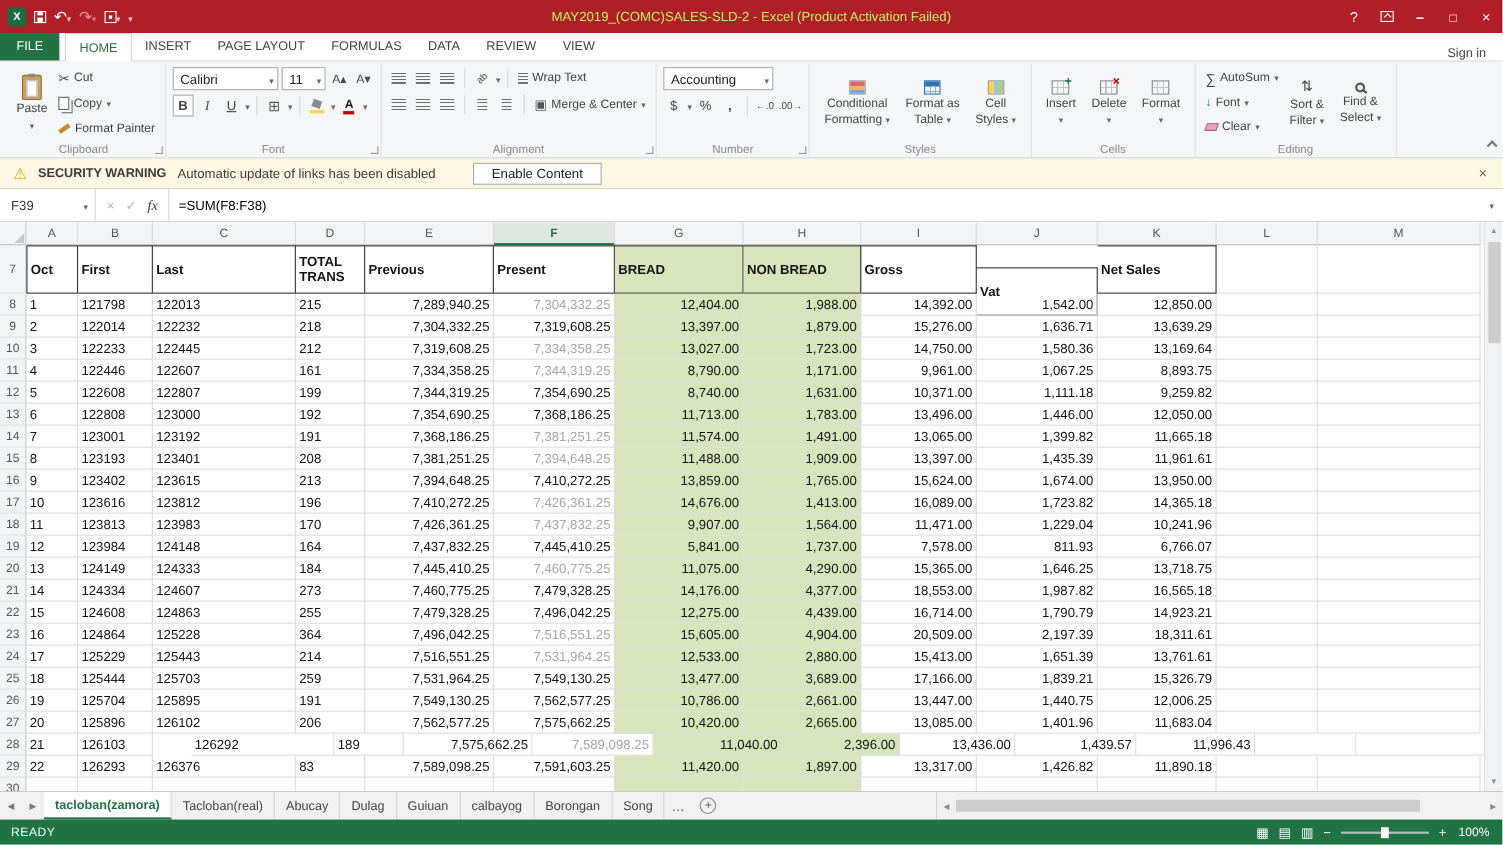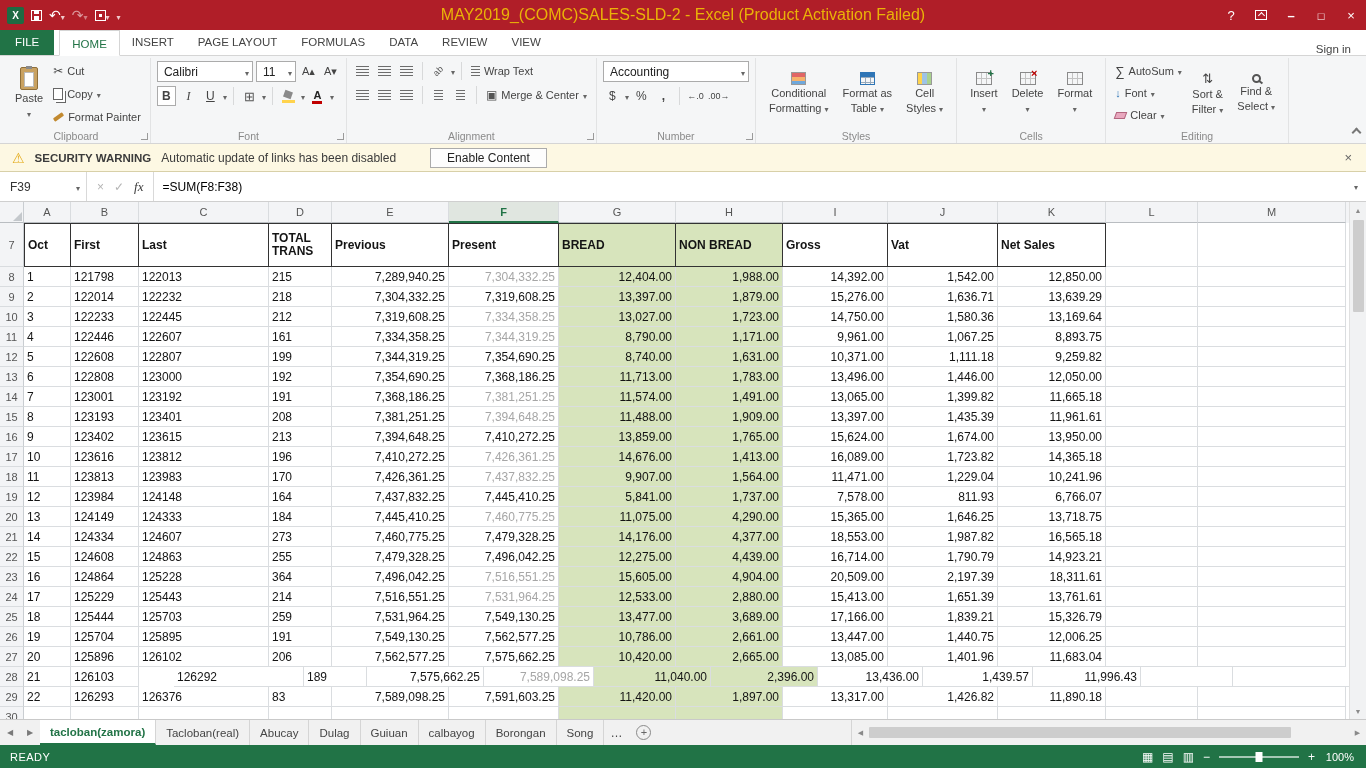--- a/index.html
+++ b/index.html
@@ -11,21 +11,21 @@
   .titlebar{height:30px;background:#B01E28;color:#fff;display:flex;align-items:center;position:relative;flex:0 0 auto;}
   .qat{display:flex;align-items:center;gap:7px;padding-left:7px;z-index:2;}
   .appicon{width:17px;height:17px;background:#1E6B43;color:#fff;font-size:10px;font-weight:bold;
     display:flex;align-items:center;justify-content:center;border-radius:2px;}
   .ic-floppy{width:11px;height:11px;border:1px solid #fff;position:relative;display:inline-block;}
   .ic-floppy::before{content:"";position:absolute;top:0;left:2px;width:5px;height:3px;background:#fff;}
   .ic-floppy::after{content:"";position:absolute;bottom:0;left:2px;width:5px;height:4px;background:#fff;}
   .qbtn{display:flex;align-items:center;color:#fff;font-size:13px;line-height:1;}
   .qbtn .gi-dd::after{color:#f0c9cb;}
   .dim{opacity:.55;}
-  .titletext{position:absolute;left:0;right:0;text-align:center;font-size:16px;color:#eab308;}
+  .titletext{position:absolute;left:0;right:0;text-align:center;font-size:12px;color:#bef264;}
   .winbtns{margin-left:auto;display:flex;z-index:2;}
   .winbtn{width:30px;height:30px;display:flex;align-items:center;justify-content:center;font-size:13px;color:#fff;}
   .ic-ribopt{width:12px;height:10px;border:1px solid #fff;position:relative;}
   .ic-ribopt::after{content:"";position:absolute;left:3px;top:2px;width:4px;height:4px;border-left:1px solid #fff;border-top:1px solid #fff;transform:rotate(45deg);}
 
   
   .ribbontabs{height:26px;background:#fff;display:flex;align-items:flex-end;border-bottom:1px solid #D5D5D5;flex:0 0 auto;}
   .filetab{background:#217346;color:#fff;height:26px;line-height:26px;padding:0 15px;font-size:11.5px;margin-right:5px;}
   .rtab{height:26px;line-height:26px;padding:0 12px;font-size:11.5px;color:#444;}
   .rtab.active{background:#fff;color:#217346;border:1px solid #D5D5D5;border-bottom-color:#fff;margin-bottom:-1px;}
@@ -356,21 +356,21 @@
             </div>
         </div>
       </div>
       <div class="rg-label">Alignment</div>
       <span class="launcher"></span>
     </div>
 
     <div class="rgroup">
       <div class="rg-rows">
         <div class="rrow">
-          <div class="combo" style="width:146px">
+          <div class="combo" style="width:100px">
               <span>Accounting</span>
               <span class="gi-dd"></span>
             </div>
         </div>
         <div class="rrow">
           <span class="fmtbtn gi-dollar"></span>
           <span class="gi-dd"></span>
           <span class="fmtbtn gi-percent"></span>
           <span class="fmtbtn gi-comma"></span>
           <span class="vsep"></span>
@@ -501,21 +501,21 @@
             <div class="rownum">7</div>
             <div class="cell hc" style="width: 47px;">Oct</div>
             <div class="cell hc" style="width: 68px;">First</div>
             <div class="cell hc" style="width: 130px;">Last</div>
             <div class="cell hc" style="width: 63px;">TOTAL TRANS</div>
             <div class="cell hc" style="width: 117px;">Previous</div>
             <div class="cell hc" style="width: 110px;">Present</div>
             <div class="cell hc green" style="width: 117px;">BREAD</div>
             <div class="cell hc green" style="width: 107px;">NON BREAD</div>
             <div class="cell hc" style="width: 105px;">Gross</div>
-            <div class="cell hc" style="width: 110px;">Vat</div>
+            <div class="cell hc" style="width: 110px; margin-top: 20px;">Vat</div>
             <div class="cell hc" style="width: 108px;">Net Sales</div>
             <div class="cell" style="width: 92px;"></div>
             <div class="cell" style="width: 148px;"></div>
           </div>
           <div class="grow">
             <div class="rownum">8</div>
             <div class="cell" style="width: 47px;">1</div>
             <div class="cell" style="width: 68px;">121798</div>
             <div class="cell" style="width: 130px;">122013</div>
             <div class="cell" style="width: 63px;">215</div>

